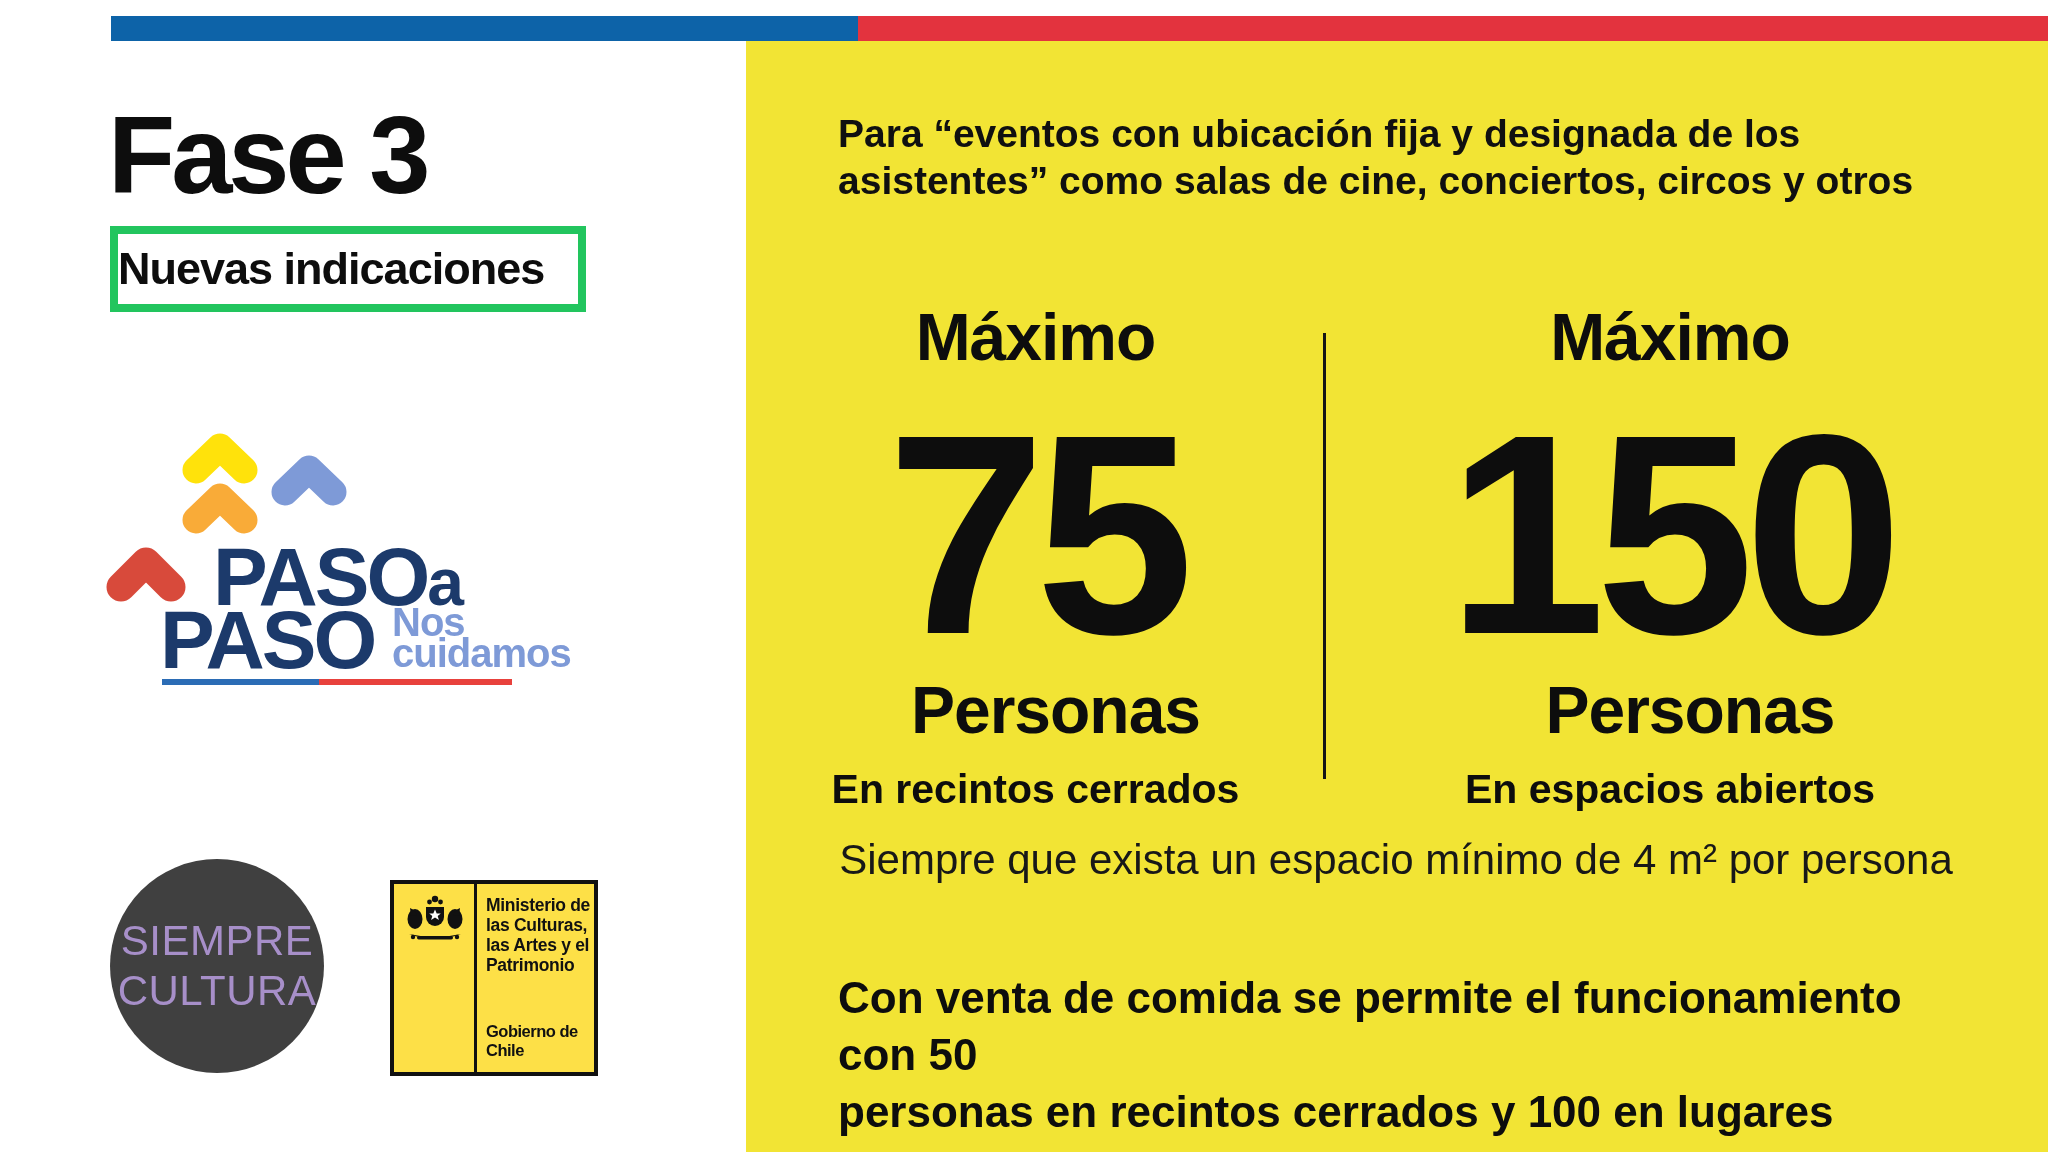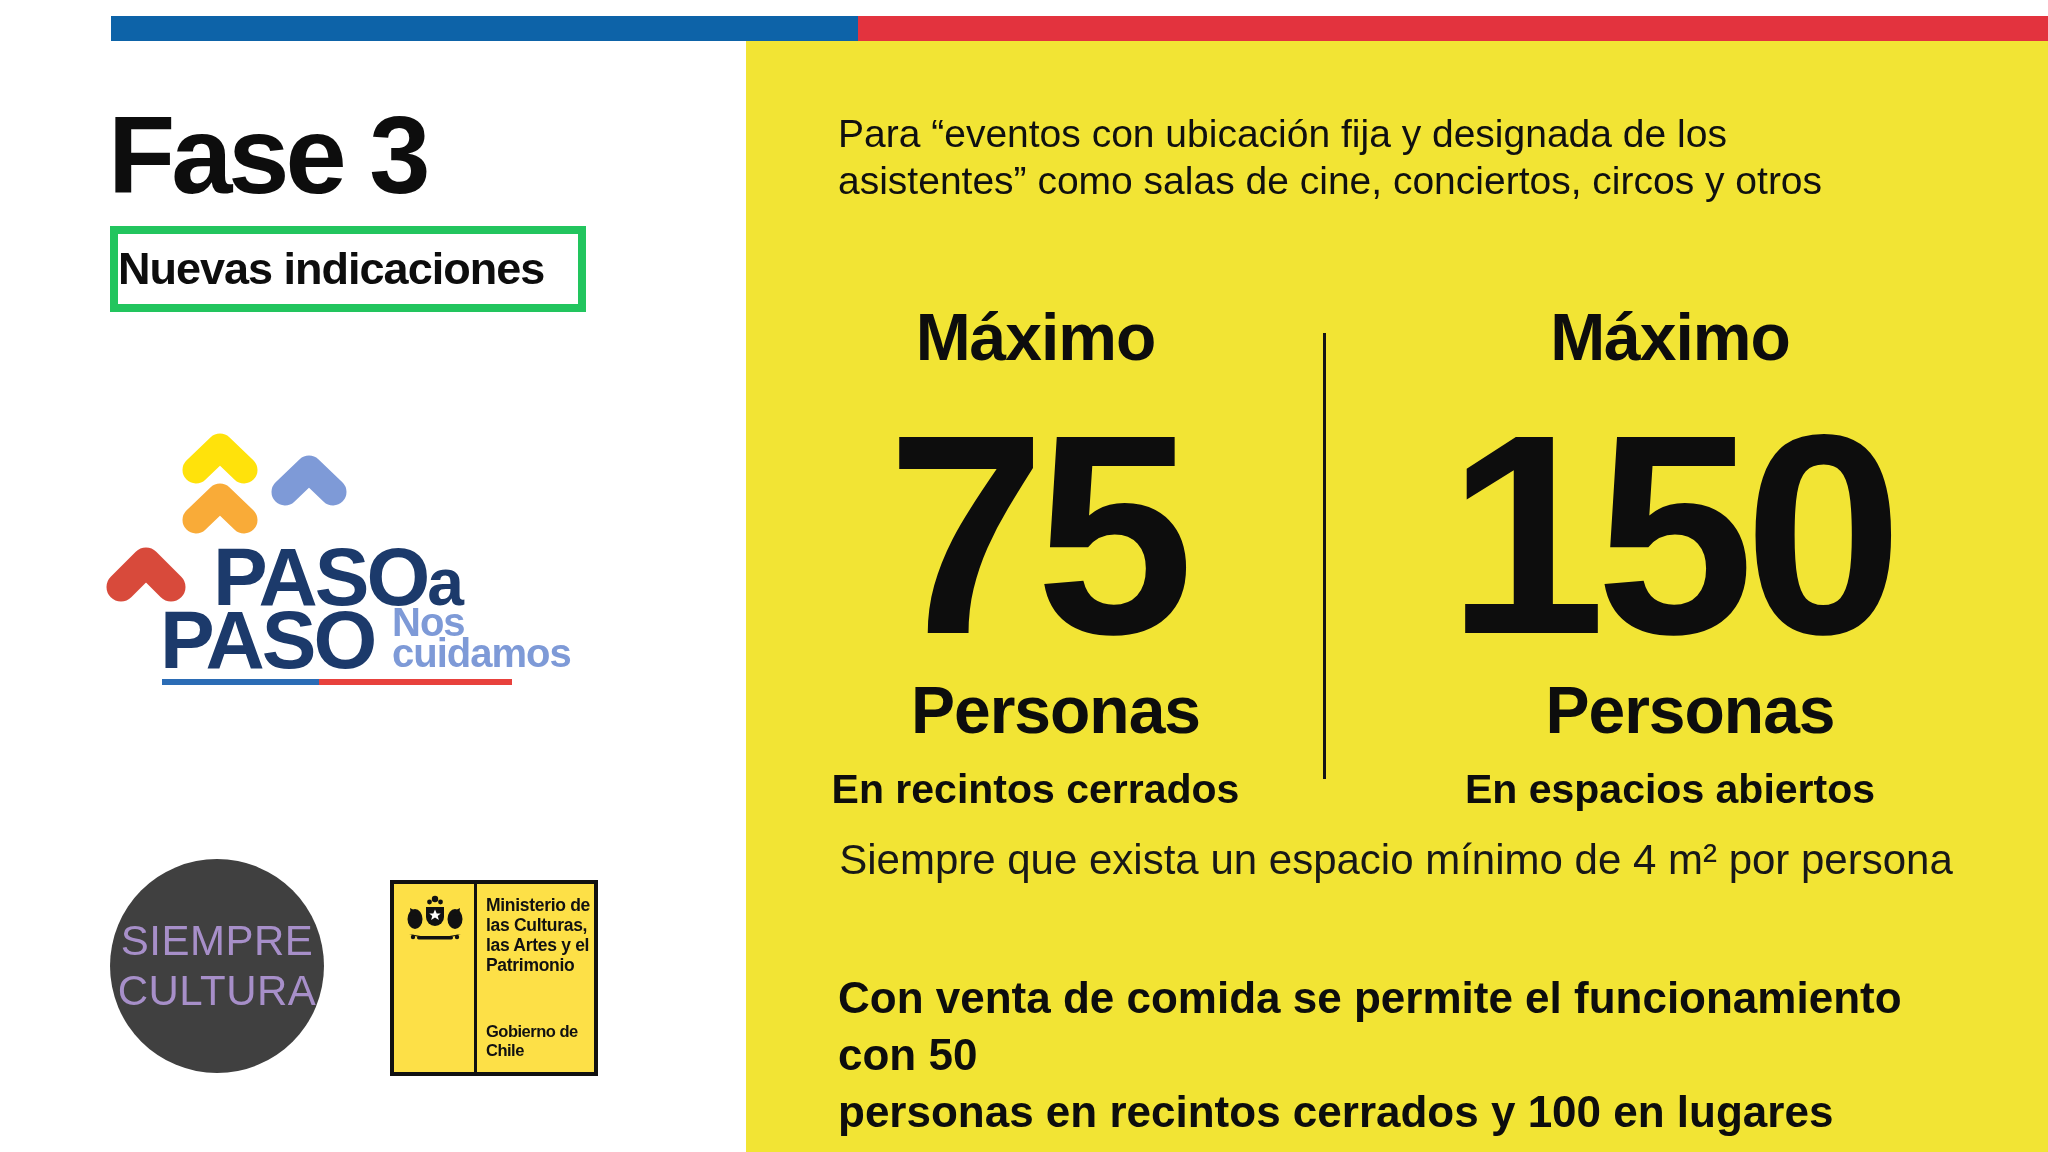--- a/index.html
+++ b/index.html
@@ -41,21 +41,21 @@
   .sc-circle div { color:#A78FC9; font-size:42px; line-height:1.18; font-weight:400; letter-spacing:0.5px; }
 
   
   .ministry { position:absolute; left:390px; top:864px; width:208px; height:196px; border:4px solid #111; background:#fde047; }
   .ministry .divider { position:absolute; left:80px; top:0; width:3px; height:100%; background:#111; }
   .ministry .coat { position:absolute; left:10px; top:10px; }
   .ministry .name { position:absolute; left:92px; top:11px; width:108px; font-size:17.5px; font-weight:700; line-height:1.15; color:#111; letter-spacing:-0.3px; }
   .ministry .gov  { position:absolute; left:92px; bottom:12px; font-size:16.5px; font-weight:700; color:#111; letter-spacing:-0.5px; }
 
   
-  .intro { position:absolute; left:838px; top:95px; width:1130px; font-size:39px; font-weight:400; line-height:1.2; color:#101010; }
+  .intro { position:absolute; left:838px; top:95px; width:1130px; font-size:39px; font-weight:700; line-height:1.2; color:#101010; }
 
   .col { position:absolute; top:283px; height:520px; text-align:center; }
   .col-1 { left:746px;  width:579px; }
   .col-2 { left:1325px; width:690px; }
   .max-label { position:absolute; left:0; top:0; width:100%; font-size:66px; font-weight:700; letter-spacing:-1px; color:#0d0d0d; }
   .max-value { position:absolute; left:0; top:93px; width:100%; font-size:285px; font-weight:800; line-height:1; letter-spacing:-10px; color:#0d0d0d; }
   .max-unit  { position:absolute; left:0; top:373px; width:100%; font-size:66px; font-weight:700; letter-spacing:-1px; color:#0d0d0d;padding-left:40px; }
   .max-context { position:absolute; left:0; top:467px; width:100%; font-size:41px; font-weight:700; color:#0d0d0d; }
   .col-divider { position:absolute; left:1323px; top:317px; width:3px; height:446px; background:#151515; }
 

